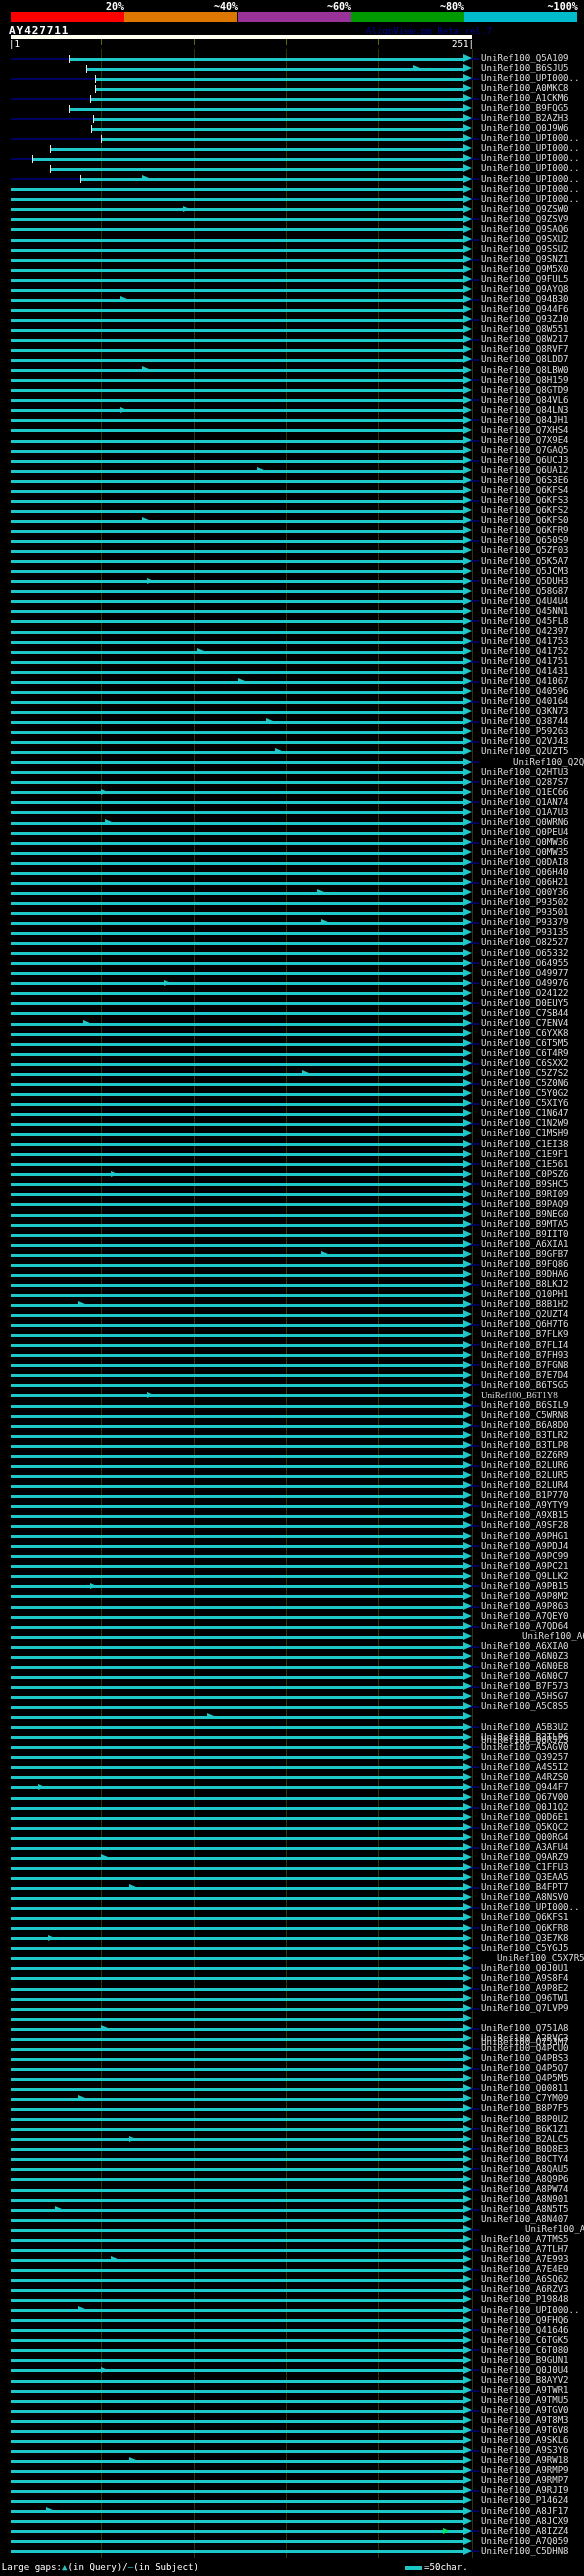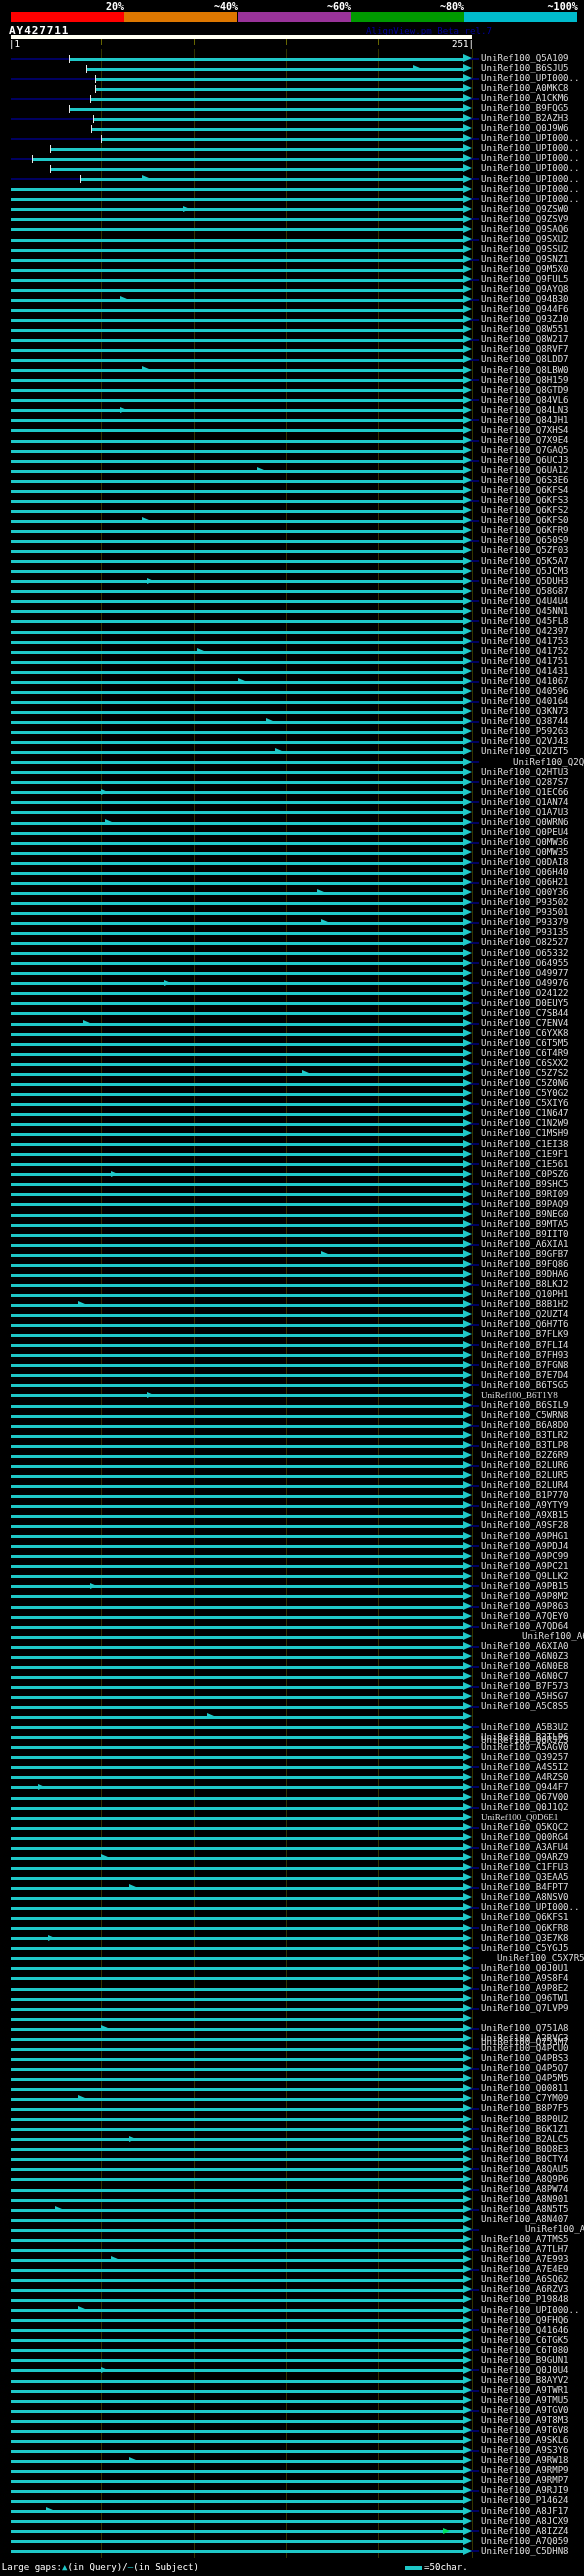--- a/index.html
+++ b/index.html
@@ -1062,21 +1062,21 @@
       </div>
       <div class="abs">
         <div class="qline" style="left: 11px; top: 1807px; width: 468px; background: rgb(0, 0, 96);"></div>
         <div class="hitline" style="left: 11px; top: 1807px; width: 452px; background: rgb(31, 200, 200);"></div>
         <div class="endarrow" style="left: 463px; top: 1803px; border-left: 9.1px solid rgb(31, 200, 200);"></div>
         <span class="hit-label" style="left: 481px; top: 1803px;">UniRef100_Q0J1Q2</span>
       </div>
       <div class="abs">
         <div class="hitline" style="left: 11px; top: 1817px; width: 452px; background: rgb(31, 200, 200);"></div>
         <div class="endarrow" style="left: 463px; top: 1813px; border-left: 9.1px solid rgb(31, 200, 200);"></div>
-        <span class="hit-label" style="left: 481px; top: 1813px; font-family: Liberation Serif, serif;">UniRef100_Q0D6E1</span>
+        <span class="hit-label" style="left: 481px; top: 1813px;">UniRef100_Q0D6E1</span>
       </div>
       <div class="abs">
         <div class="qline" style="left: 11px; top: 1827px; width: 468px; background: rgb(0, 0, 96);"></div>
         <div class="hitline" style="left: 11px; top: 1827px; width: 452px; background: rgb(31, 200, 200);"></div>
         <div class="endarrow" style="left: 463px; top: 1823px; border-left: 9.1px solid rgb(31, 200, 200);"></div>
         <span class="hit-label" style="left: 481px; top: 1823px;">UniRef100_Q5KQC2</span>
       </div>
       <div class="abs">
         <div class="hitline" style="left: 11px; top: 1837px; width: 452px; background: rgb(31, 200, 200);"></div>
         <div class="endarrow" style="left: 463px; top: 1833px; border-left: 9.1px solid rgb(31, 200, 200);"></div>

